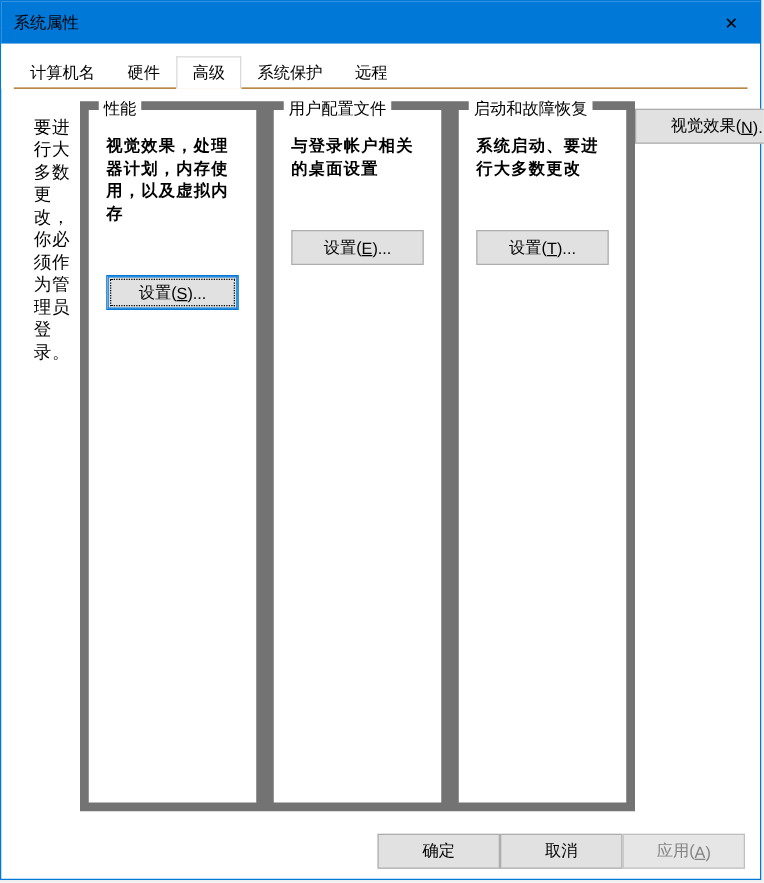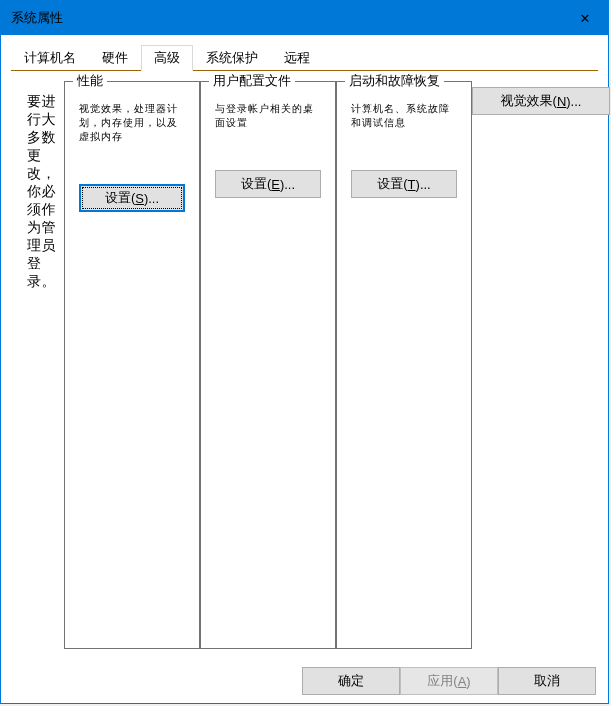--- a/index.html
+++ b/index.html
@@ -75,37 +75,38 @@
       padding: 10px 18px 6px 18px;
       display: flex;
       flex-direction: row;
     }
     .info-line {
       padding: 12px 8px 18px 8px;
       font-size: 14px;
       letter-spacing: 0.5px;
     }
     .groupbox {
-      border: 1px solid #737373;
+      border: 7px solid #737373;
       position: relative;
       margin-bottom: 4px;
       padding: 18px 14px 14px 14px;
     }
     .groupbox .legend {
       position: absolute;
       top: -10px;
       left: 8px;
       background: #ffffff;
       padding: 0 4px;
       font-size: 13px;
     }
     .groupbox .desc {
-      font-size: 10px;
+      font-size: 13px;
       letter-spacing: 1px;
       padding: 2px 0 6px 0;
+      font-weight: bold;
     }
     .groupbox .btn-row {
       display: flex;
       justify-content: flex-end;
       margin-top: 34px;
     }
     .btn {
       min-width: 106px;
       height: 28px;
       background: #e1e1e1;
@@ -190,21 +191,21 @@
         <button class="btn">
           <span>设置(</span>
             <span class="mn">E</span>
             <span>)...</span>
         </button>
       </div>
     </div>
 
     <div class="groupbox">
       <div class="legend">启动和故障恢复</div>
-      <div class="desc">计算机名、系统故障和调试信息</div>
+      <div class="desc">系统启动、要进行大多数更改</div>
       <div class="btn-row">
         <button class="btn">
           <span>设置(</span>
             <span class="mn">T</span>
             <span>)...</span>
         </button>
       </div>
     </div>
 
     <div class="envvar-row">
@@ -213,20 +214,20 @@
           <span class="mn">N</span>
           <span>)...</span>
       </button>
     </div>
 
     <div class="spacer"></div>
   </div>
 
   <div class="footer">
     <button class="btn">确定</button>
+    <button class="btn">取消</button>
     <button class="btn disabled">
       <span>应用(</span>
         <span class="mn">A</span>
         <span>)</span>
     </button>
-    <button class="btn">取消</button>
   </div>
 </div>
 
 </body></html>

